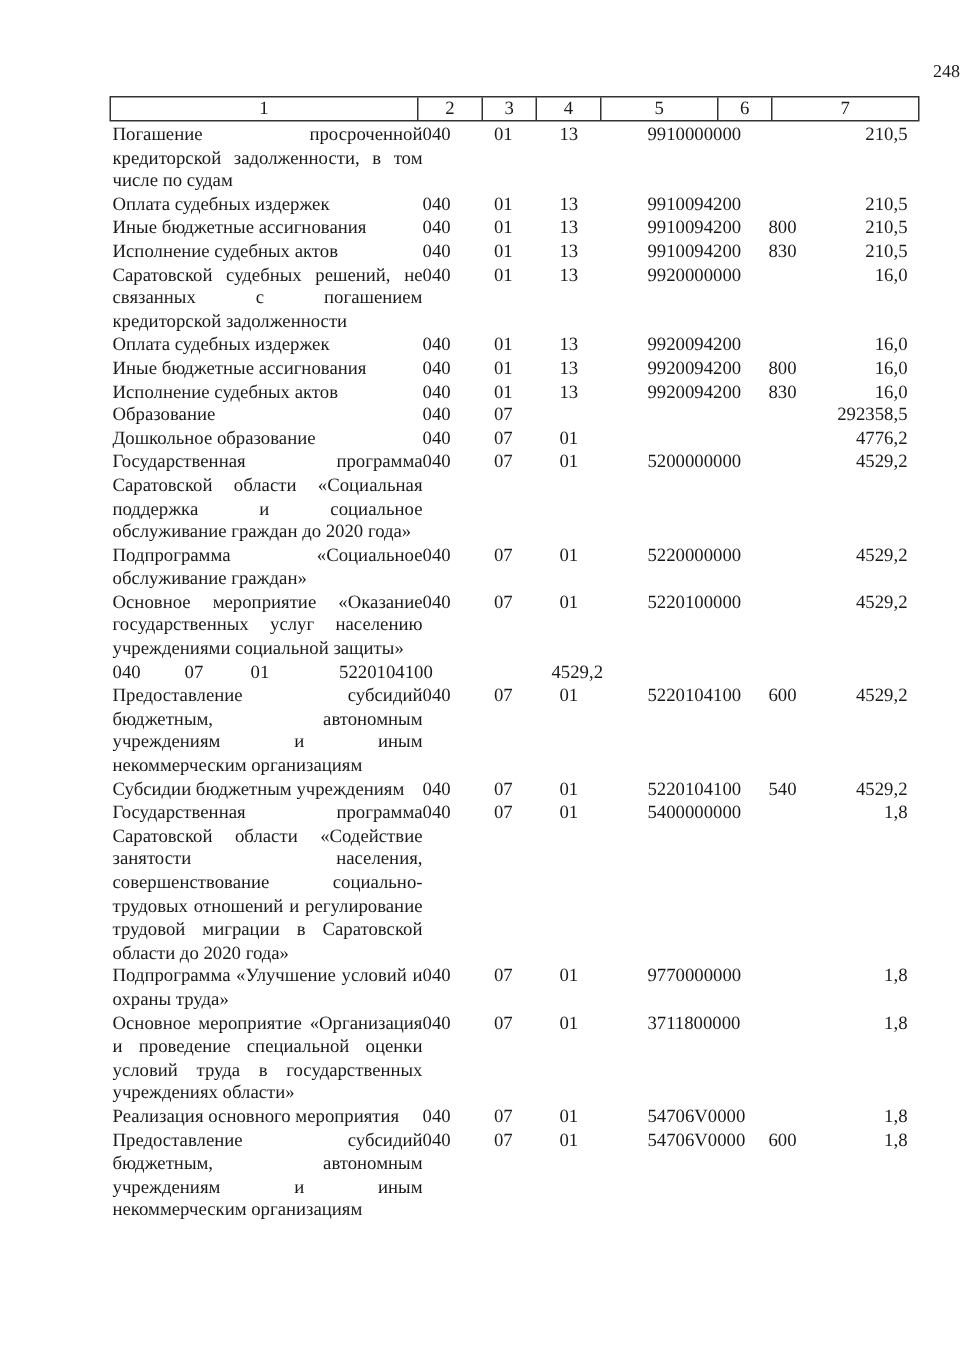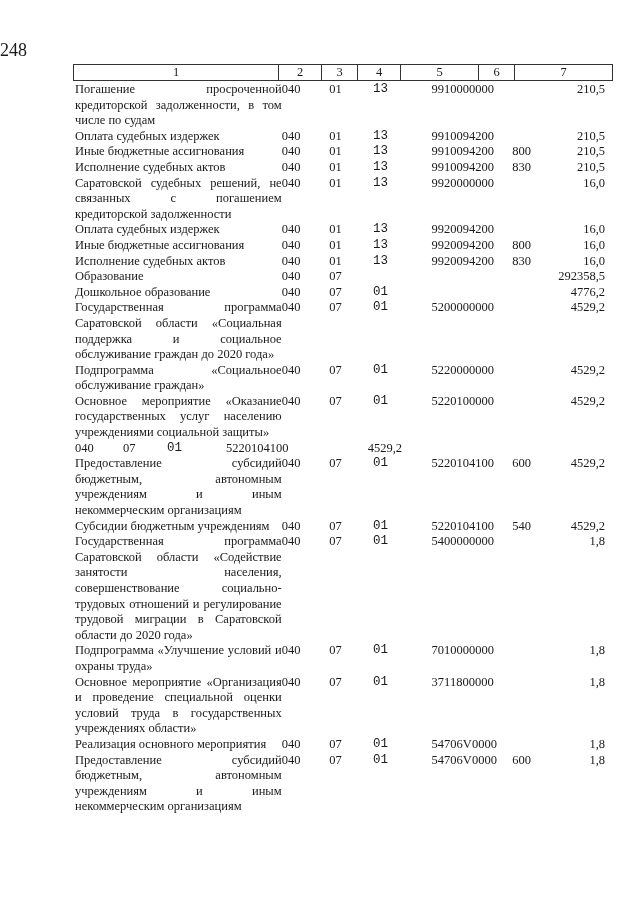--- a/index.html
+++ b/index.html
@@ -1,31 +1,31 @@
 <!DOCTYPE html>
 <html><head>
 <meta charset="utf-8">
 <style>
   html, body { margin: 0; padding: 0; background: #ffffff; }
   body { width: 640px; height: 905px; position: relative; overflow: hidden;
          font-family: "Liberation Serif", "DejaVu Serif", serif; color: #1a1a1a; }
-  .page-num { position: absolute; top: 40px; left: 0; width: 640px; text-align: left; font-size: 18px; }
+  .page-num { position: absolute; top: 40px; left: 0; width: 640px; text-align: right; font-size: 12px; }
   .hdr { position: absolute; top: 64px; left: 73px; width: 540px; height: 17px;
          border: 1px solid #333; display: flex; box-sizing: border-box; font-size: 12.5px; }
   .hdr div { border-right: 1px solid #333; text-align: center; line-height: 15px; box-sizing: border-box; }
   .hdr div:last-child { border-right: none; }
   .c1 { width: 205px; } .c2 { width: 43px; } .c3 { width: 36px; } .c4 { width: 43px; }
   .c5 { width: 78px; } .c6 { width: 36px; } .c7 { flex: 1; }
   .rows { position: absolute; top: 82px; left: 75px; width: 530px; font-size: 12.5px; line-height: 15.6px; }
   .row { display: flex; align-items: flex-start; }
   .desc { width: 210px; text-align: justify; text-align-last: left; }
   .v { white-space: nowrap; }
   .v2 { width: 24px; }
   .v3 { width: 22px; margin-left: 24px; }
-  .v4 { width: 22px; margin-left: 22px; font-family: Liberation Mono, monospace; }
+  .v4 { width: 22px; margin-left: 22px; }
   .v5 { width: 82px; margin-left: 37px; }
   .v6 { width: 30px; margin-left: 0; }
   .v7 { width: 52px; text-align: right; margin-left: 12px; }
 </style>
 </head>
 <body>
 
 <div class="page-num">248</div>
 
 <div class="hdr">
@@ -189,21 +189,21 @@
       <div class="v v4">01</div>
       <div class="v v5">5400000000</div>
       <div class="v v6"></div>
       <div class="v v7">1,8</div>
     </div>
     <div class="row">
       <div class="desc">Подпрограмма «Улучшение условий и охраны труда»</div>
       <div class="v v2">040</div>
       <div class="v v3">07</div>
       <div class="v v4">01</div>
-      <div class="v v5">7010000000</div>
+      <div class="v v5">9770000000</div>
       <div class="v v6"></div>
       <div class="v v7">1,8</div>
     </div>
     <div class="row">
       <div class="desc">Основное мероприятие «Организация и проведение специальной оценки условий труда в государственных учреждениях области»</div>
       <div class="v v2">040</div>
       <div class="v v3">07</div>
       <div class="v v4">01</div>
       <div class="v v5">3711800000</div>
       <div class="v v6"></div>

